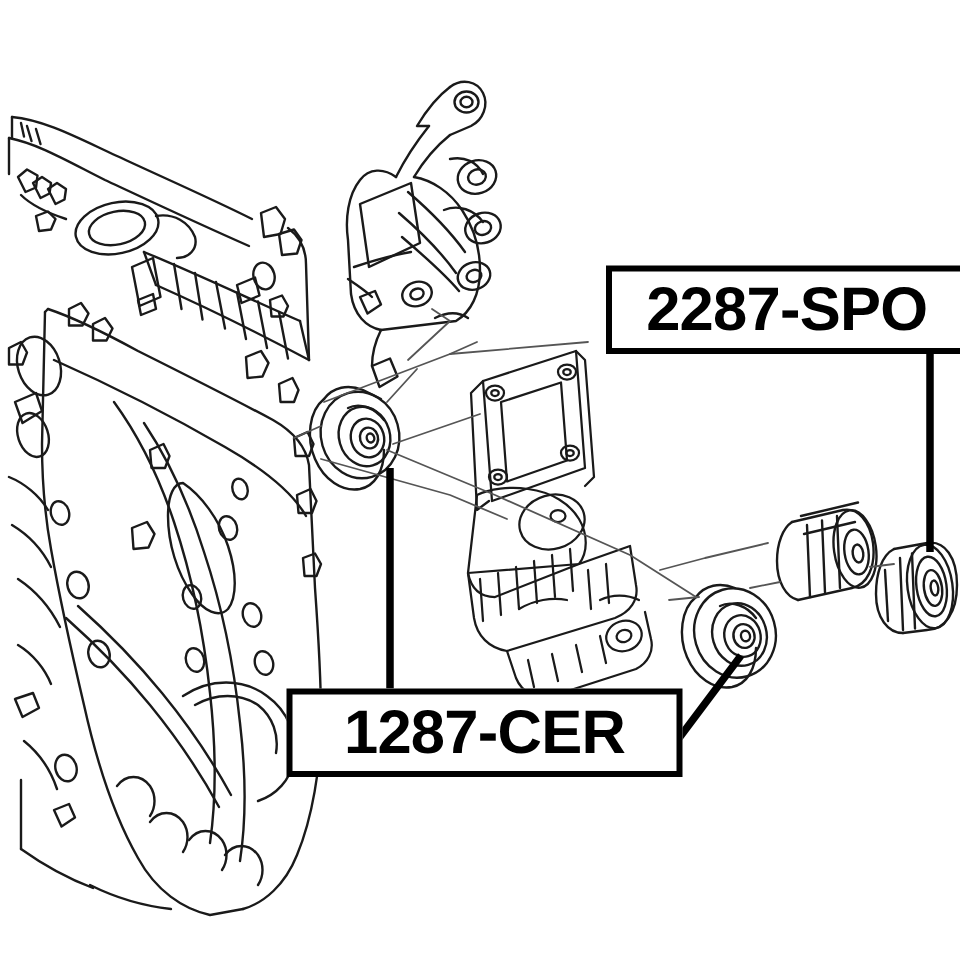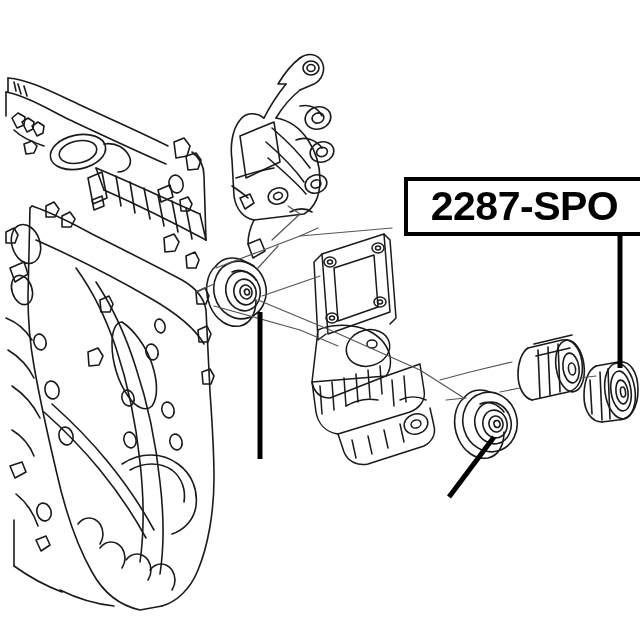--- a/index.html
+++ b/index.html
@@ -282,14 +282,17 @@
   <svg class="layer" viewBox="0 0 640 640" fill="none" stroke="#000" stroke-width="5" stroke-linecap="butt">
     <line x1="620" y1="228" x2="620" y2="368"></line>
     <line x1="260" y1="459" x2="260" y2="312"></line>
     <line x1="449" y1="497" x2="494" y2="437"></line>
   </svg>
 
   <div class="callout" id="callout-2287">
     <span>2287-SPO</span>
   </div>
 
+  <div class="callout" id="callout-1287">
+    <span>1287-CER</span>
+  </div>
 
 </div>
 
 </body></html>

